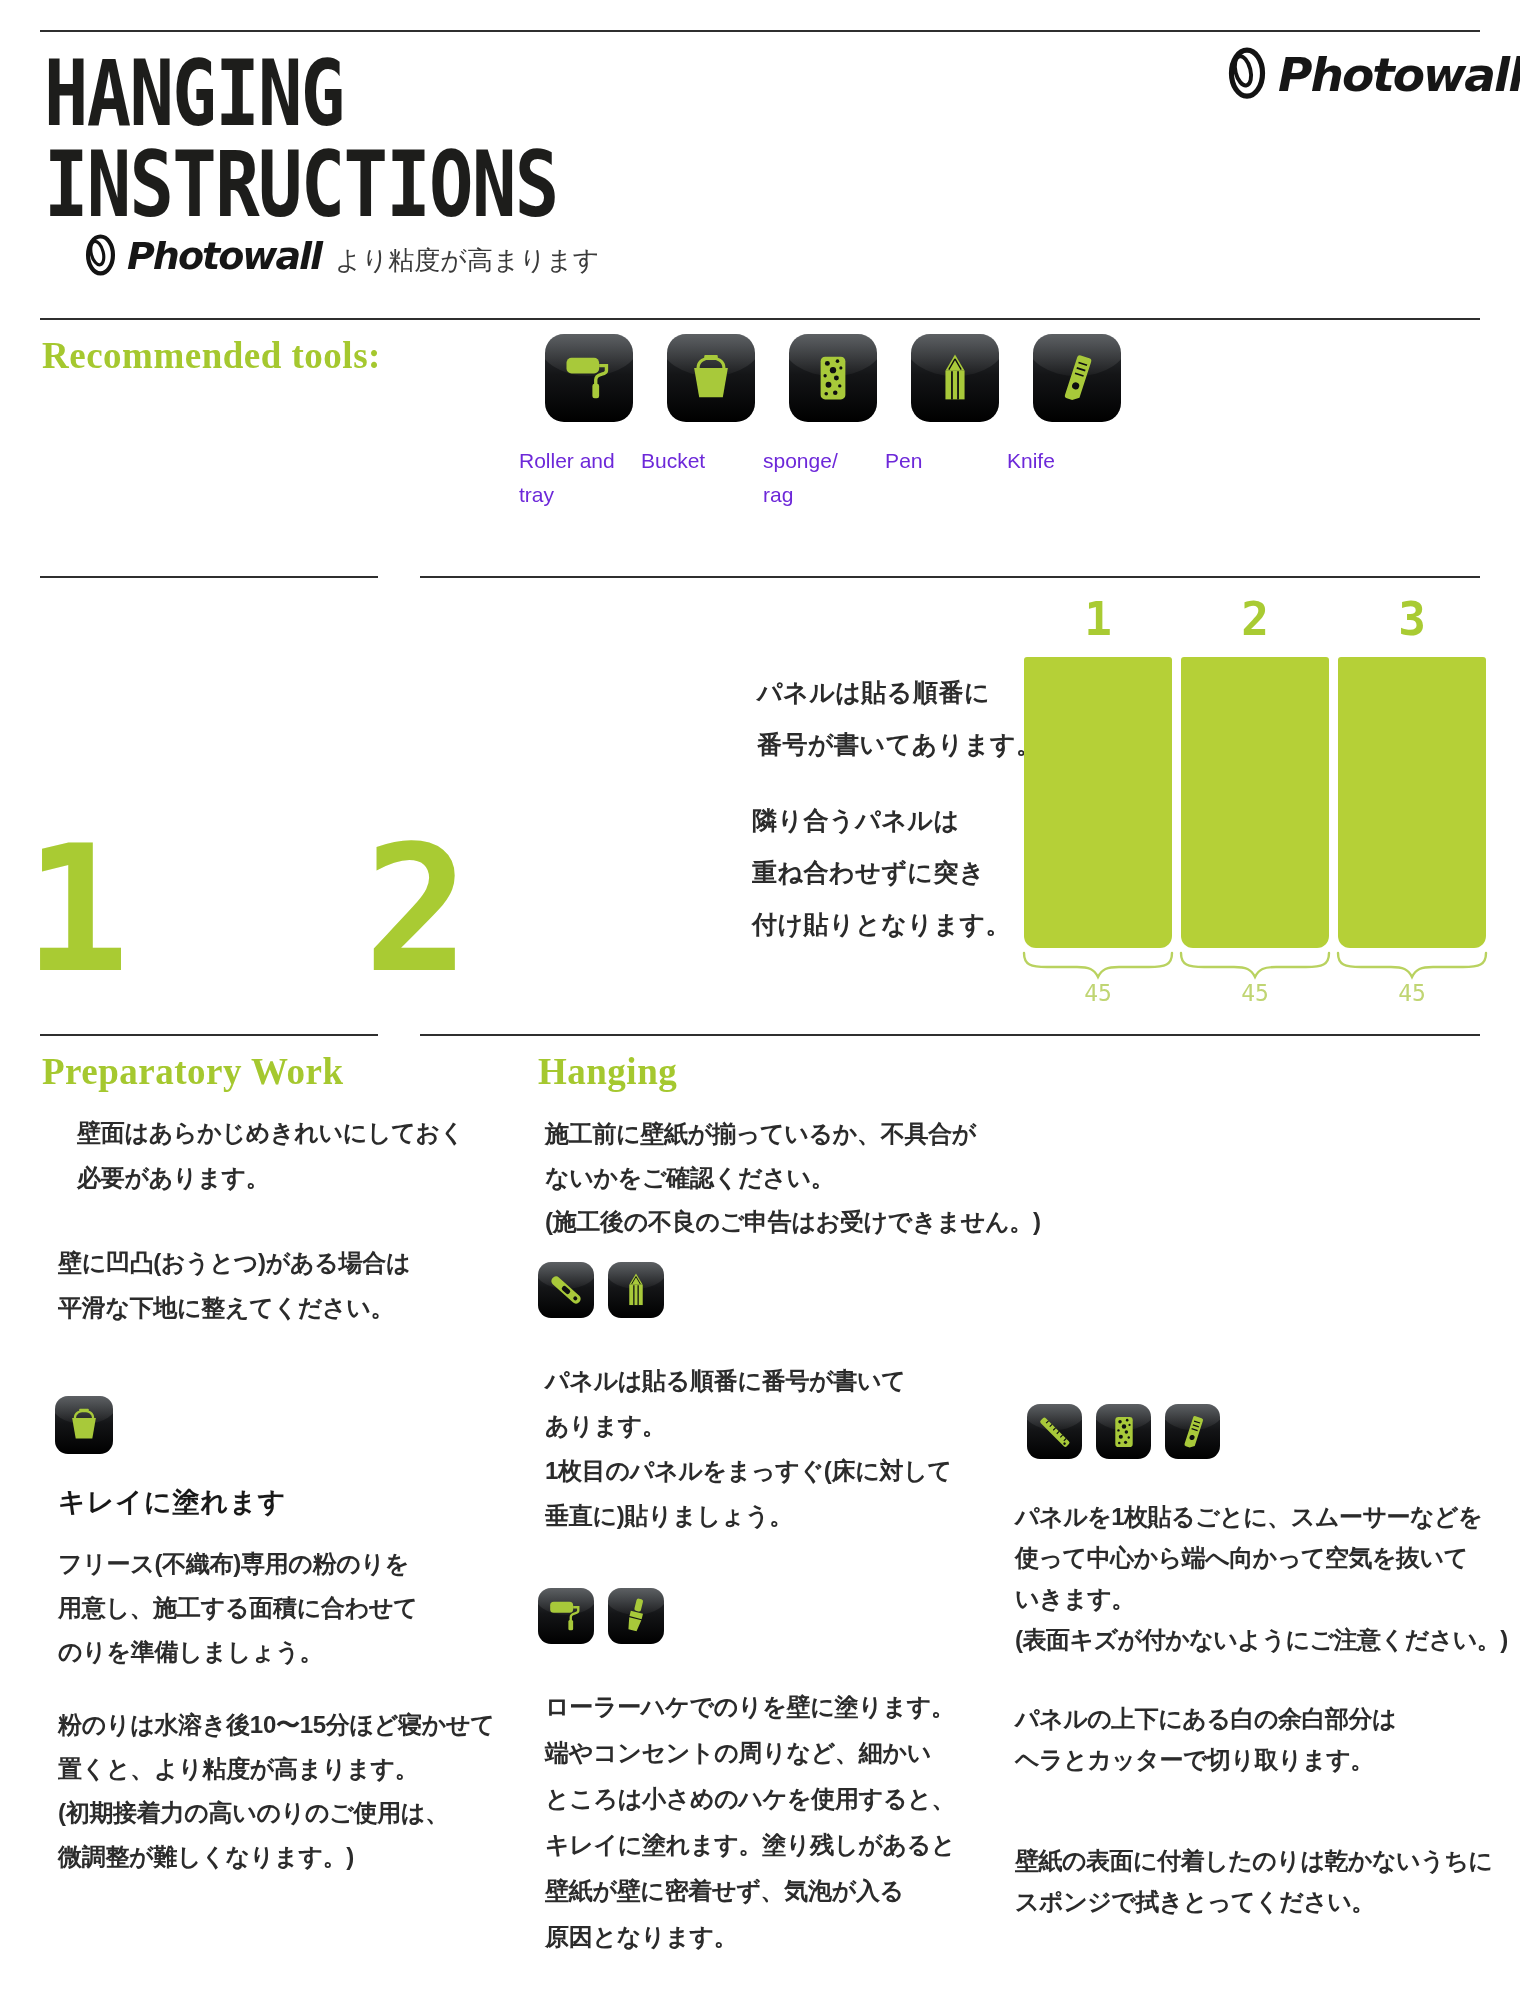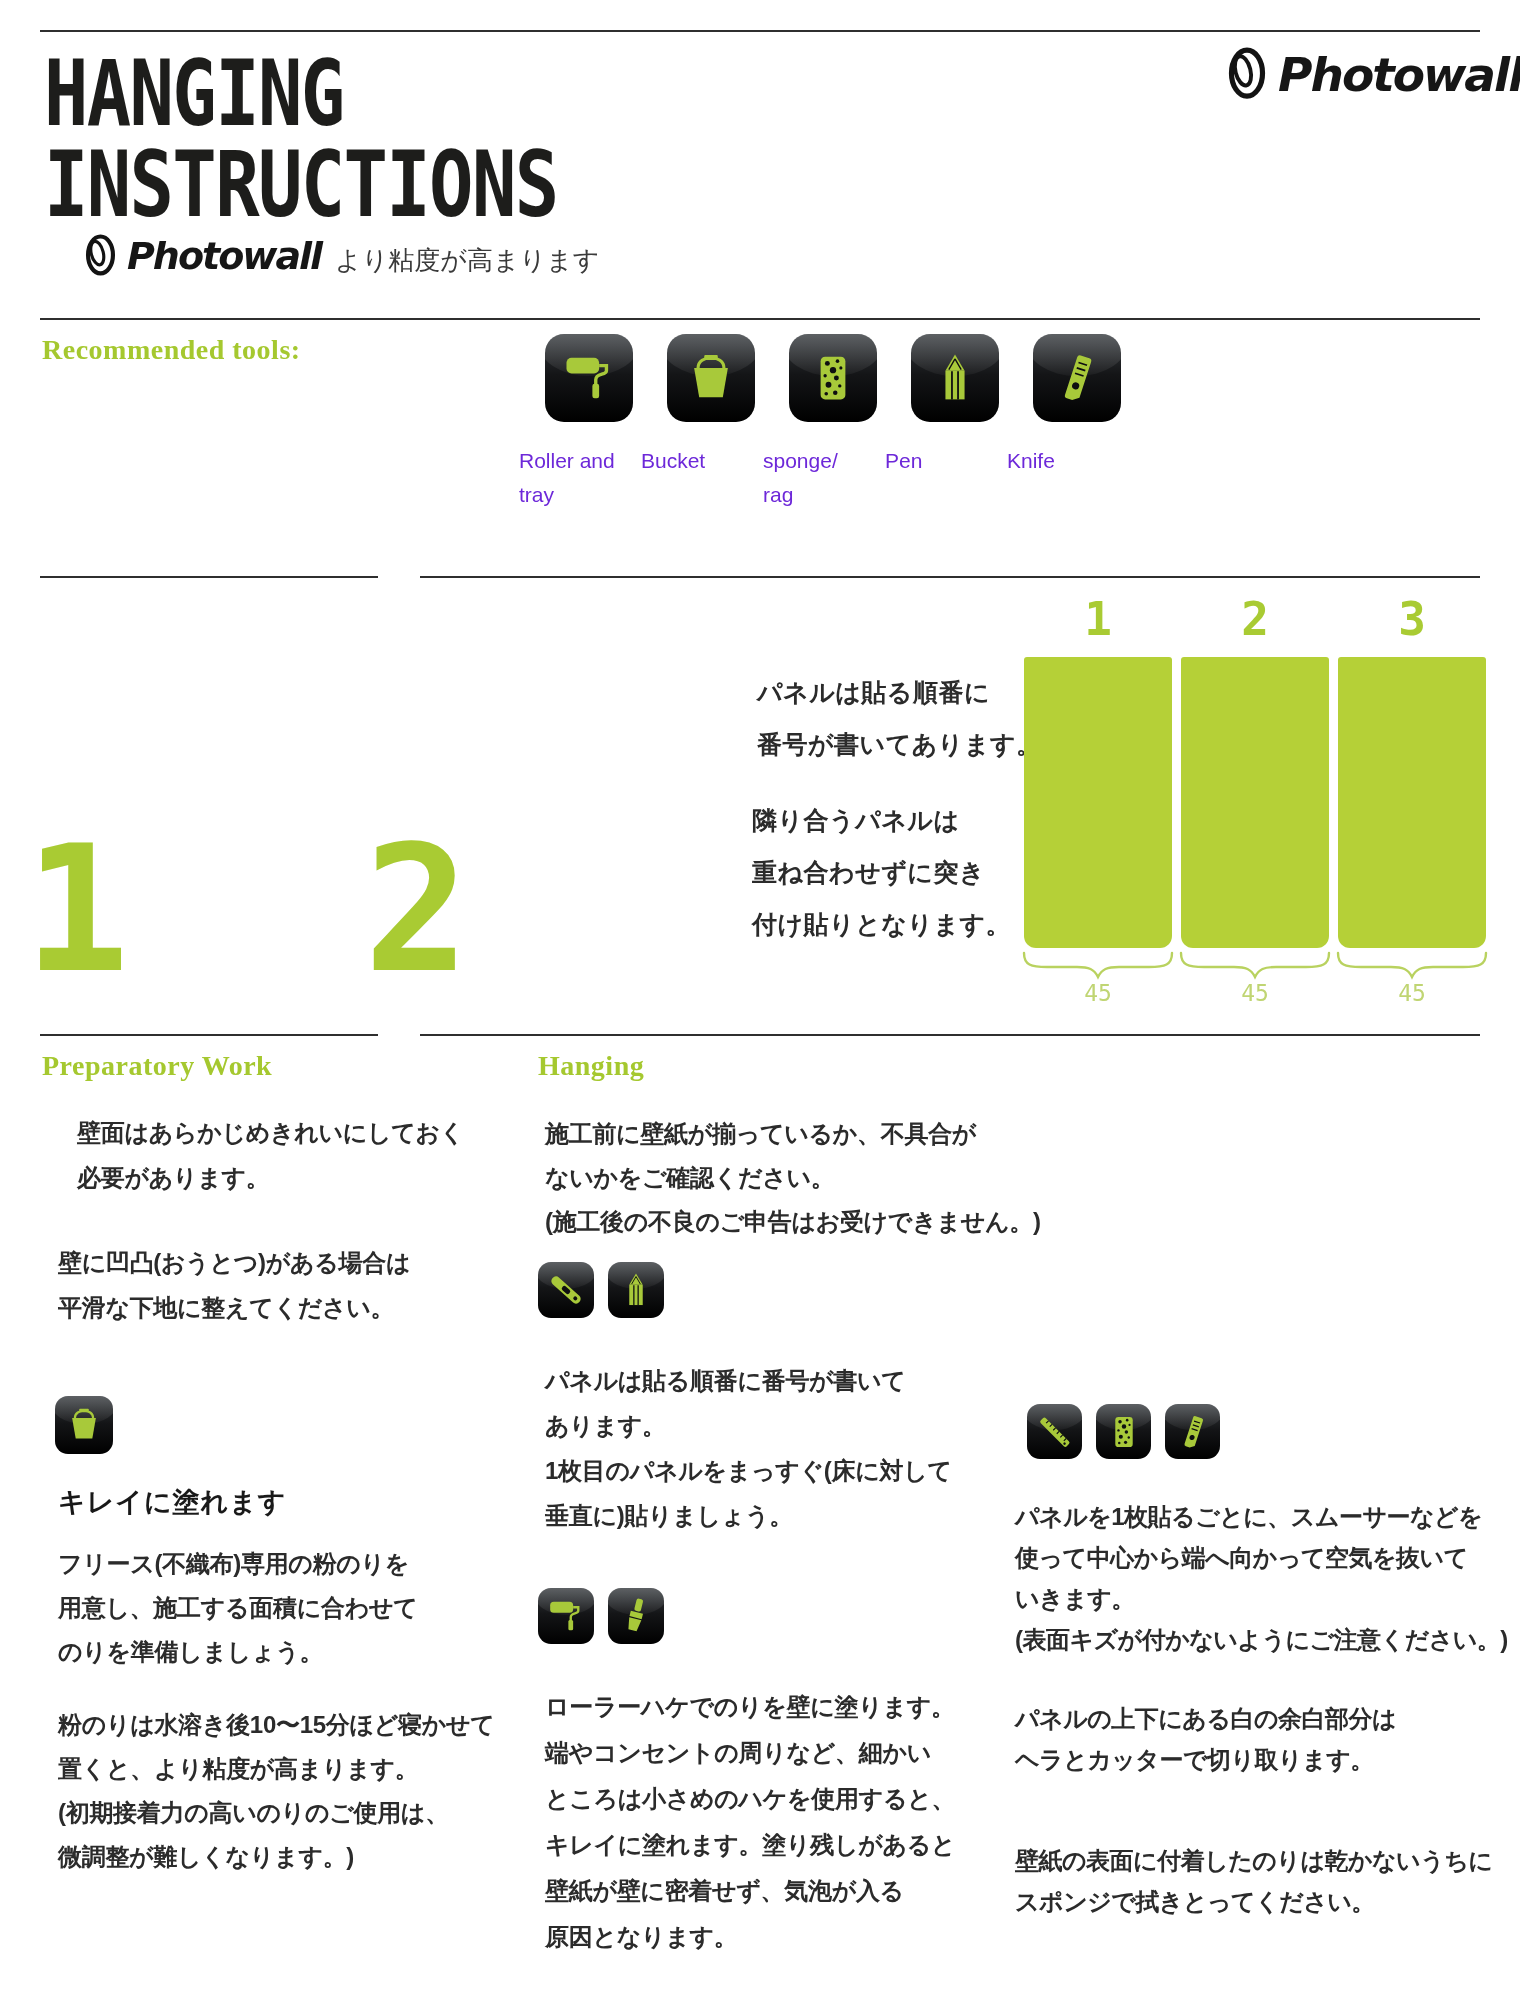--- a/index.html
+++ b/index.html
@@ -4,21 +4,21 @@
 <style>
   html,body{margin:0;padding:0;background:#e8e8e8;}
   .page{position:relative;width:1520px;height:2000px;background:#ffffff;margin:0 auto;overflow:hidden;
         font-family:"Liberation Sans",sans-serif;}
   .rule{position:absolute;height:2px;background:#2f2f2f;}
   .title{position:absolute;font-family:"DejaVu Sans Mono",monospace;font-weight:bold;color:#1d1d1b;
          font-size:90px;line-height:91px;white-space:pre-line;transform:scaleX(.82);transform-origin:left top;letter-spacing:-2px;}
   .script{font-family:"DejaVu Sans",sans-serif;font-style:italic;font-weight:bold;color:#161616;letter-spacing:-2px;}
   .logo{position:absolute;display:flex;align-items:center;gap:8px;}
   .slab{position:absolute;font-family:"Liberation Serif","DejaVu Serif",serif;font-weight:bold;
-        color:#a5c82f;font-size:28px;letter-spacing:.5px;}
+        color:#a5c82f;font-size:37px;letter-spacing:.5px;}
   .jp{position:absolute;color:#2b2b2b;white-space:pre-line;font-weight:bold;}
   .jp24{font-size:24px;line-height:45px;letter-spacing:-.3px;}
   .jp24t{font-size:24px;line-height:41px;letter-spacing:-.5px;}
   .note{font-size:25px;line-height:52px;letter-spacing:.5px;}
   .tile{position:absolute;background:linear-gradient(180deg,#383c40 0%,#141517 46%,#000 100%);
         border-radius:19px;display:flex;align-items:center;justify-content:center;overflow:hidden;}
   .tile::before{content:'';position:absolute;left:-8%;top:-30%;width:116%;height:78%;border-radius:50%;
         background:linear-gradient(180deg,rgba(255,255,255,.28),rgba(255,255,255,.04));}
   .tile svg{position:relative;z-index:1;}
   .tile.small{border-radius:13px;}

